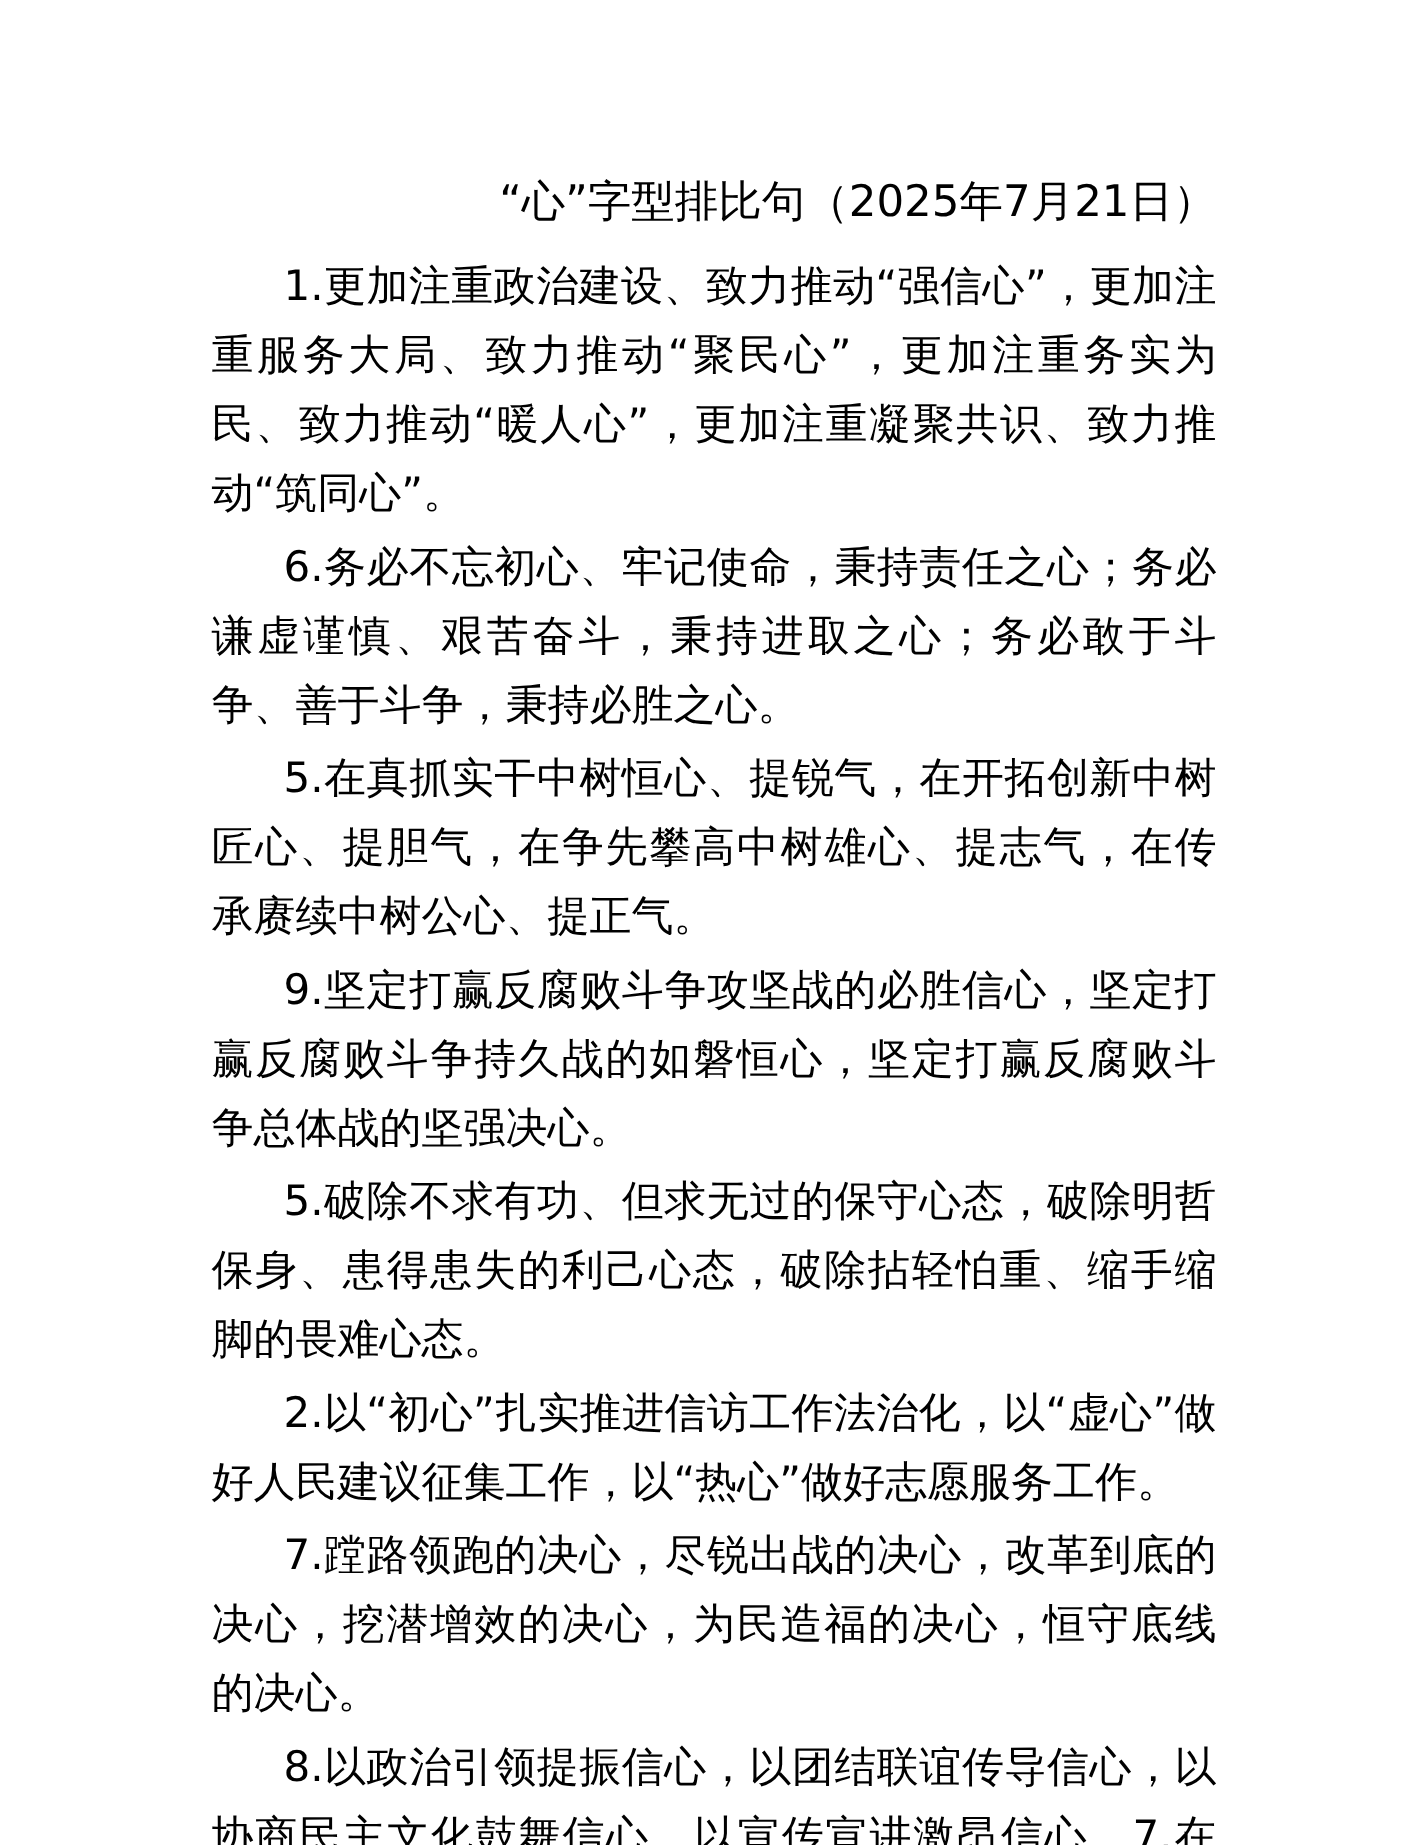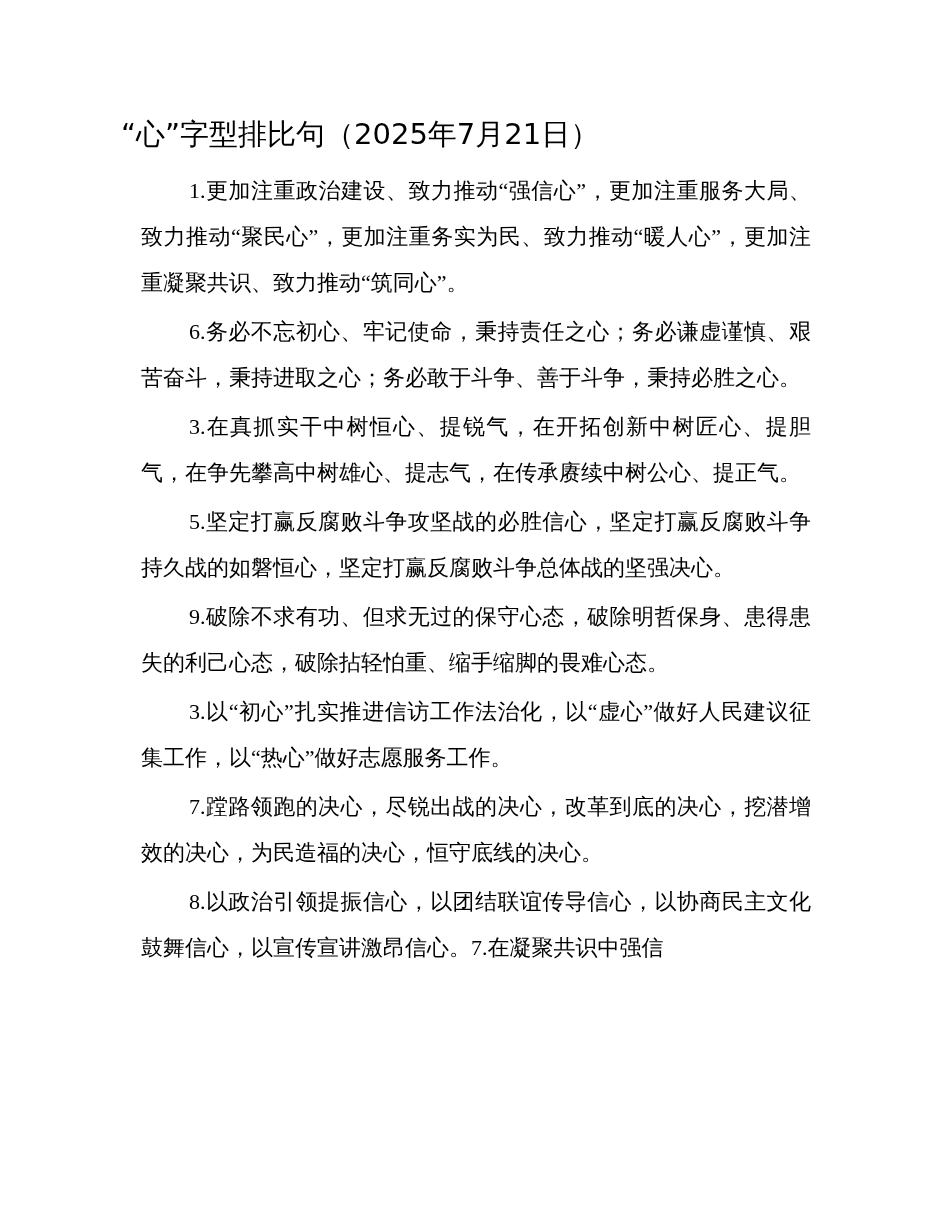--- a/index.html
+++ b/index.html
@@ -1,29 +1,29 @@
 <!DOCTYPE html>
 <html><head>
 <meta charset="utf-8">
 <style>
   html, body { margin: 0; padding: 0; background: #ffffff; }
   body { width: 950px; height: 1230px; position: relative; overflow: hidden;
          font-family: "DejaVu Sans", "Liberation Sans", sans-serif; color: #000; }
   .page { position: absolute; left: 141px; top: 112px; width: 670px; }
-  .title { text-align: left; font-size: 29px; line-height: 44px; margin: 0 0 12px -20px;
+  .title { text-align: right; font-size: 29px; line-height: 44px; margin: 0 0 12px -20px;
            letter-spacing: 0px; white-space: nowrap; }
-  .para { font-size: 22px; line-height: 46px; margin: 0 0 3px 0; text-indent: 48px;
-          text-align: justify; word-break: break-all; font-family: Liberation Serif, serif; }
+  .para { font-size: 28px; line-height: 46px; margin: 0 0 3px 0; text-indent: 48px;
+          text-align: justify; word-break: break-all; }
 </style>
 </head>
 <body>
 
 <div class="page">
   <div class="title">“心”字型排比句（2025年7月21日）</div>
   <p class="para">1.更加注重政治建设、致力推动“强信心”，更加注重服务大局、致力推动“聚民心”，更加注重务实为民、致力推动“暖人心”，更加注重凝聚共识、致力推动“筑同心”。</p>
   <p class="para">6.务必不忘初心、牢记使命，秉持责任之心；务必谦虚谨慎、艰苦奋斗，秉持进取之心；务必敢于斗争、善于斗争，秉持必胜之心。</p>
-  <p class="para">3.在真抓实干中树恒心、提锐气，在开拓创新中树匠心、提胆气，在争先攀高中树雄心、提志气，在传承赓续中树公心、提正气。</p>
-  <p class="para">5.坚定打赢反腐败斗争攻坚战的必胜信心，坚定打赢反腐败斗争持久战的如磐恒心，坚定打赢反腐败斗争总体战的坚强决心。</p>
-  <p class="para">9.破除不求有功、但求无过的保守心态，破除明哲保身、患得患失的利己心态，破除拈轻怕重、缩手缩脚的畏难心态。</p>
-  <p class="para">3.以“初心”扎实推进信访工作法治化，以“虚心”做好人民建议征集工作，以“热心”做好志愿服务工作。</p>
+  <p class="para">5.在真抓实干中树恒心、提锐气，在开拓创新中树匠心、提胆气，在争先攀高中树雄心、提志气，在传承赓续中树公心、提正气。</p>
+  <p class="para">9.坚定打赢反腐败斗争攻坚战的必胜信心，坚定打赢反腐败斗争持久战的如磐恒心，坚定打赢反腐败斗争总体战的坚强决心。</p>
+  <p class="para">5.破除不求有功、但求无过的保守心态，破除明哲保身、患得患失的利己心态，破除拈轻怕重、缩手缩脚的畏难心态。</p>
+  <p class="para">2.以“初心”扎实推进信访工作法治化，以“虚心”做好人民建议征集工作，以“热心”做好志愿服务工作。</p>
   <p class="para">7.蹚路领跑的决心，尽锐出战的决心，改革到底的决心，挖潜增效的决心，为民造福的决心，恒守底线的决心。</p>
   <p class="para">8.以政治引领提振信心，以团结联谊传导信心，以协商民主文化鼓舞信心，以宣传宣讲激昂信心。7.在凝聚共识中强信</p>
 </div>
 
 </body></html>

